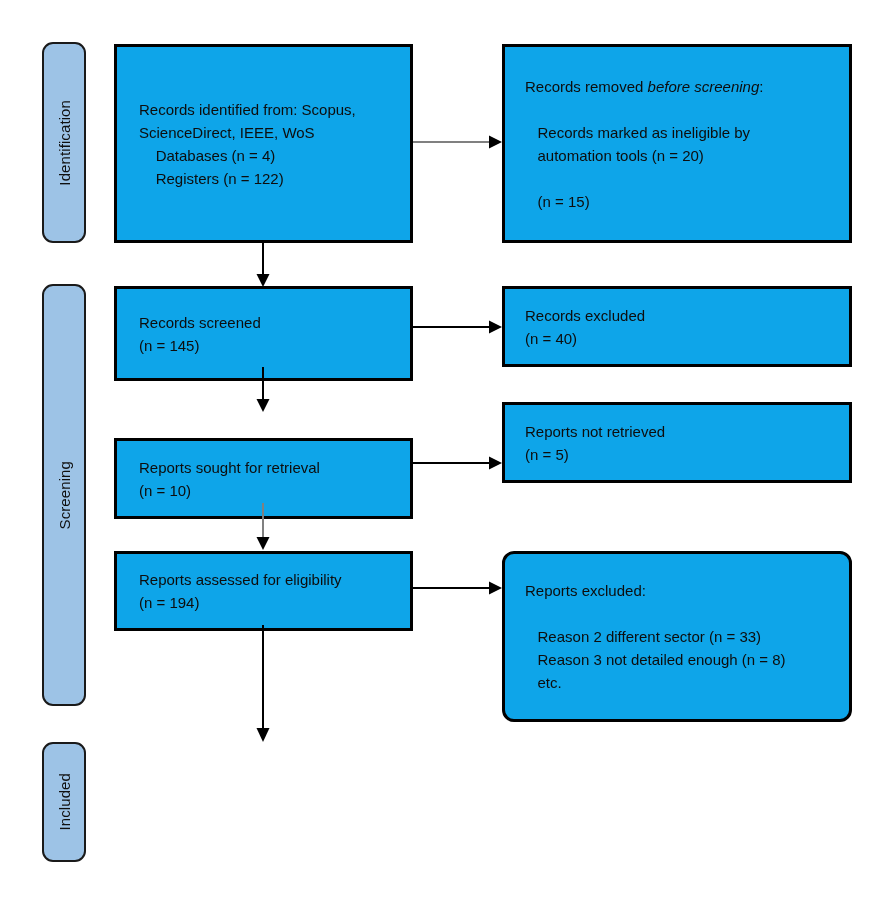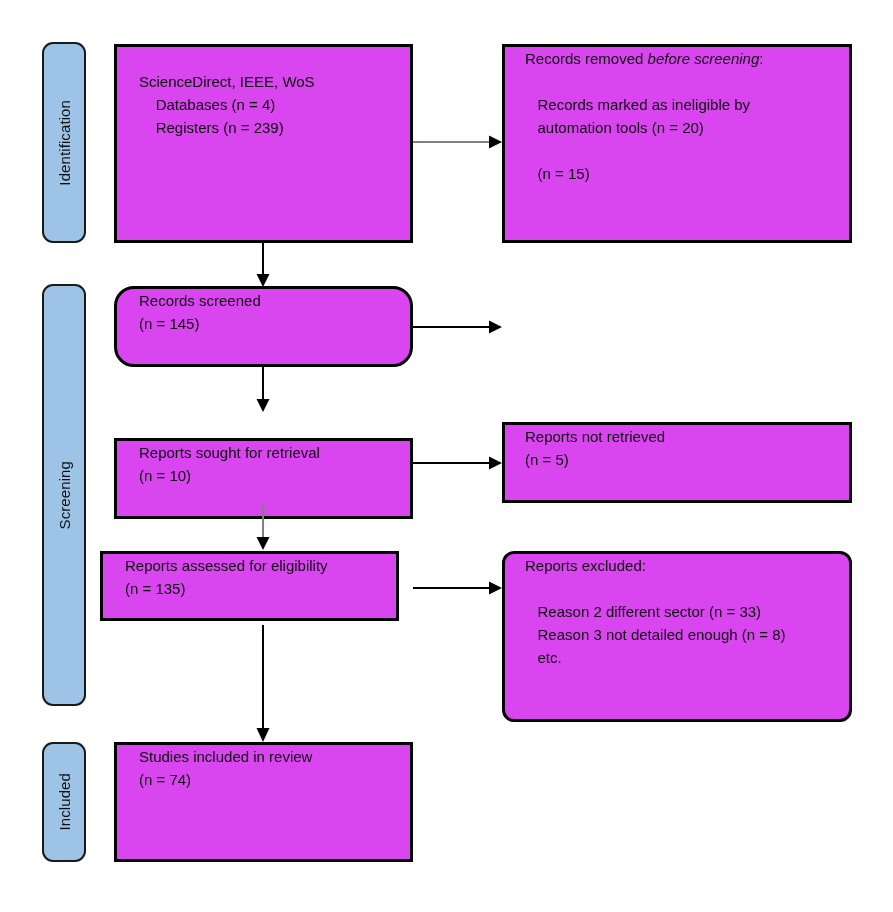--- a/index.html
+++ b/index.html
@@ -38,23 +38,24 @@
     white-space: nowrap;
     writing-mode: vertical-rl;
     transform: rotate(180deg);
     letter-spacing: 0.1px;
   }
 
   
   .pbox {
     position: absolute;
     box-sizing: border-box;
-    background: #d946ef;
+    background: #0ea5e9;
     border: 3px solid #000000;
     display: flex;
+    align-items: center;
   }
   .pbox .pbox-text {
     padding: 0 0 0 22px;
     font-size: 15px;
     line-height: 23px;
     color: #0d0d0d;
     white-space: pre-wrap;
   }
   .pbox .pbox-text .ital { font-style: italic; }
 
@@ -75,101 +76,101 @@
 
   <div class="stage-pill" style="left:42px; top:284px; width:44px; height:422px;">
     <span class="stage-text">Screening</span>
   </div>
 
   <div class="stage-pill" style="left:42px; top:742px; width:44px; height:120px;">
     <span class="stage-text">Included</span>
   </div>
 
   <div class="pbox" style="left:114px; top:44px; width:299px; height:199px;">
-    <div class="pbox-text"><br><span>ScienceDirect, IEEE, WoS</span><br><span>    Databases (n = 4)</span><br><span>    Registers (n = 239)</span></div>
+    <div class="pbox-text"><span>Records identified from: Scopus,</span><br><span>ScienceDirect, IEEE, WoS</span><br><span>    Databases (n = 4)</span><br><span>    Registers (n = 122)</span></div>
   </div>
 
   <div class="pbox" style="left:502px; top:44px; width:350px; height:199px;">
     <div class="pbox-text" style="padding-left:20px;"><span>Records removed </span><span class="ital">before screening</span><span>:</span><br><br><span>   Records marked as ineligible by</span><br><span>   automation tools (n = 20)</span><br><br><span>   (n = 15)</span></div>
   </div>
 
   <div class="conn" style="left:413px; top:134px; width:92px; height:16px;">
     <svg width="92" height="16" viewBox="0 0 92 16">
       <line x1="0" y1="8" x2="76" y2="8" stroke="#808080" stroke-width="2"></line>
       <polygon points="76,1.5 89,8 76,14.5" fill="#000000"></polygon>
     </svg>
   </div>
 
   <div class="conn" style="left:255px; top:243px; width:16px; height:45px;">
     <svg width="16" height="45" viewBox="0 0 16 45">
       <line x1="8" y1="0" x2="8" y2="32" stroke="#000000" stroke-width="2"></line>
       <polygon points="1.5,31 14.5,31 8,44" fill="#000000"></polygon>
     </svg>
   </div>
 
-  <div class="pbox" style="left:114px; top:286px; width:299px; height:81px;border-radius:20px;">
+  <div class="pbox" style="left:114px; top:286px; width:299px; height:95px;">
     <div class="pbox-text"><span>Records screened</span><br><span>(n = 145)</span></div>
   </div>
 
+  <div class="pbox" style="left:502px; top:286px; width:350px; height:81px;">
+    <div class="pbox-text" style="padding-left:20px;"><span>Records excluded</span><br><span>(n = 40)</span></div>
+  </div>
 
   <div class="conn" style="left:413px; top:319px; width:92px; height:16px;">
     <svg width="92" height="16" viewBox="0 0 92 16">
       <line x1="0" y1="8" x2="76" y2="8" stroke="#000000" stroke-width="2"></line>
       <polygon points="76,1.5 89,8 76,14.5" fill="#000000"></polygon>
     </svg>
   </div>
 
   <div class="conn" style="left:255px; top:367px; width:16px; height:46px;">
     <svg width="16" height="46" viewBox="0 0 16 46">
       <line x1="8" y1="0" x2="8" y2="33" stroke="#000000" stroke-width="2"></line>
       <polygon points="1.5,32 14.5,32 8,45" fill="#000000"></polygon>
     </svg>
   </div>
 
   <div class="pbox" style="left:114px; top:422px; width:299px; height:81px;margin-top:16px;">
     <div class="pbox-text"><span>Reports sought for retrieval</span><br><span>(n = 10)</span></div>
   </div>
 
-  <div class="pbox" style="left:502px; top:422px; width:350px; height:81px;">
+  <div class="pbox" style="left:502px; top:402px; width:350px; height:81px;">
     <div class="pbox-text" style="padding-left:20px;"><span>Reports not retrieved</span><br><span>(n = 5)</span></div>
   </div>
 
   <div class="conn" style="left:413px; top:455px; width:92px; height:16px;">
     <svg width="92" height="16" viewBox="0 0 92 16">
       <line x1="0" y1="8" x2="76" y2="8" stroke="#000000" stroke-width="2"></line>
       <polygon points="76,1.5 89,8 76,14.5" fill="#000000"></polygon>
     </svg>
   </div>
 
   <div class="conn" style="left:255px; top:503px; width:16px; height:48px;">
     <svg width="16" height="48" viewBox="0 0 16 48">
       <line x1="8" y1="0" x2="8" y2="35" stroke="#808080" stroke-width="2"></line>
       <polygon points="1.5,34 14.5,34 8,47" fill="#000000"></polygon>
     </svg>
   </div>
 
-  <div class="pbox" style="left:100px; top:551px; width:299px; height:70px;">
-    <div class="pbox-text"><span>Reports assessed for eligibility</span><br><span>(n = 135)</span></div>
+  <div class="pbox" style="left:114px; top:551px; width:299px; height:80px;">
+    <div class="pbox-text"><span>Reports assessed for eligibility</span><br><span>(n = 194)</span></div>
   </div>
 
   <div class="pbox" style="left:502px; top:551px; width:350px; height:171px;border-radius:12px;">
     <div class="pbox-text" style="padding-left:20px;"><span>Reports excluded:</span><br><br><span>   Reason 2 different sector (n = 33)</span><br><span>   Reason 3 not detailed enough (n = 8)</span><br><span>   etc.</span></div>
   </div>
 
   <div class="conn" style="left:413px; top:580px; width:92px; height:16px;">
     <svg width="92" height="16" viewBox="0 0 92 16">
       <line x1="0" y1="8" x2="76" y2="8" stroke="#000000" stroke-width="2"></line>
       <polygon points="76,1.5 89,8 76,14.5" fill="#000000"></polygon>
     </svg>
   </div>
 
   <div class="conn" style="left:255px; top:625px; width:16px; height:118px;">
     <svg width="16" height="118" viewBox="0 0 16 118">
       <line x1="8" y1="0" x2="8" y2="104" stroke="#000000" stroke-width="2"></line>
       <polygon points="1.5,103 14.5,103 8,117" fill="#000000"></polygon>
     </svg>
   </div>
 
-  <div class="pbox" style="left:114px; top:742px; width:299px; height:120px;">
-    <div class="pbox-text"><span>Studies included in review</span><br><span>(n = 74)</span></div>
-  </div>
 
 </div>
 
 </body></html>

